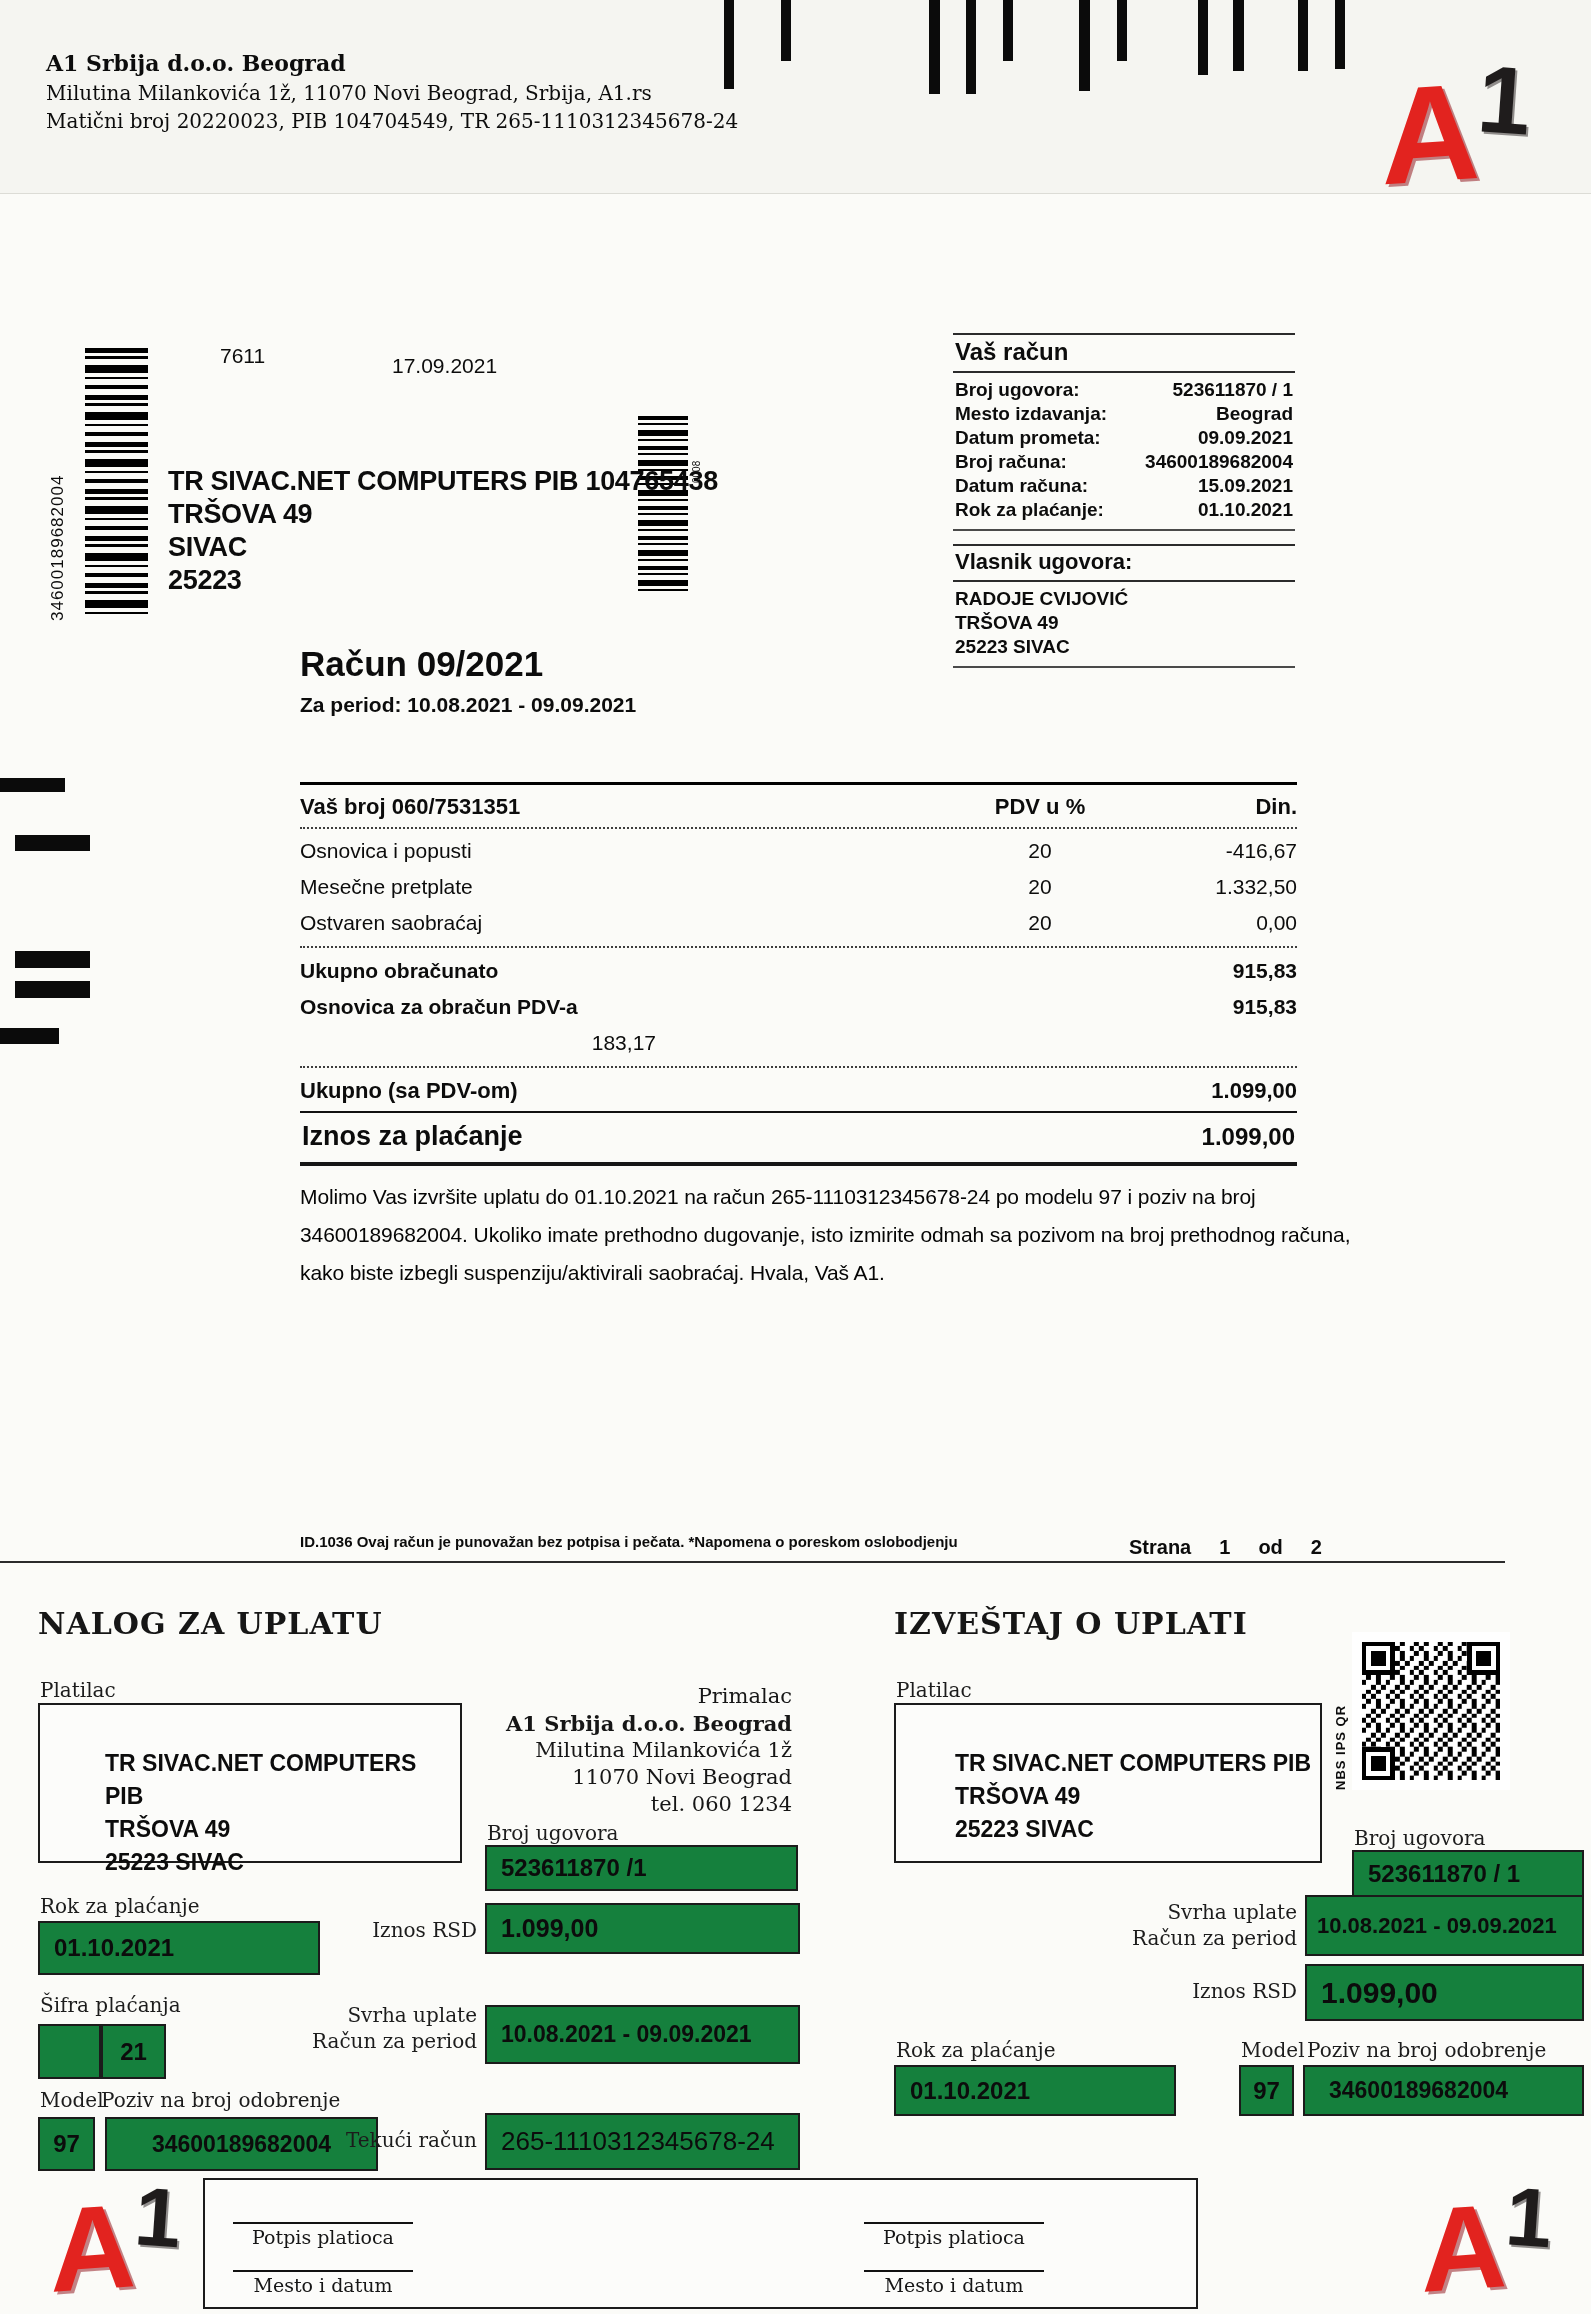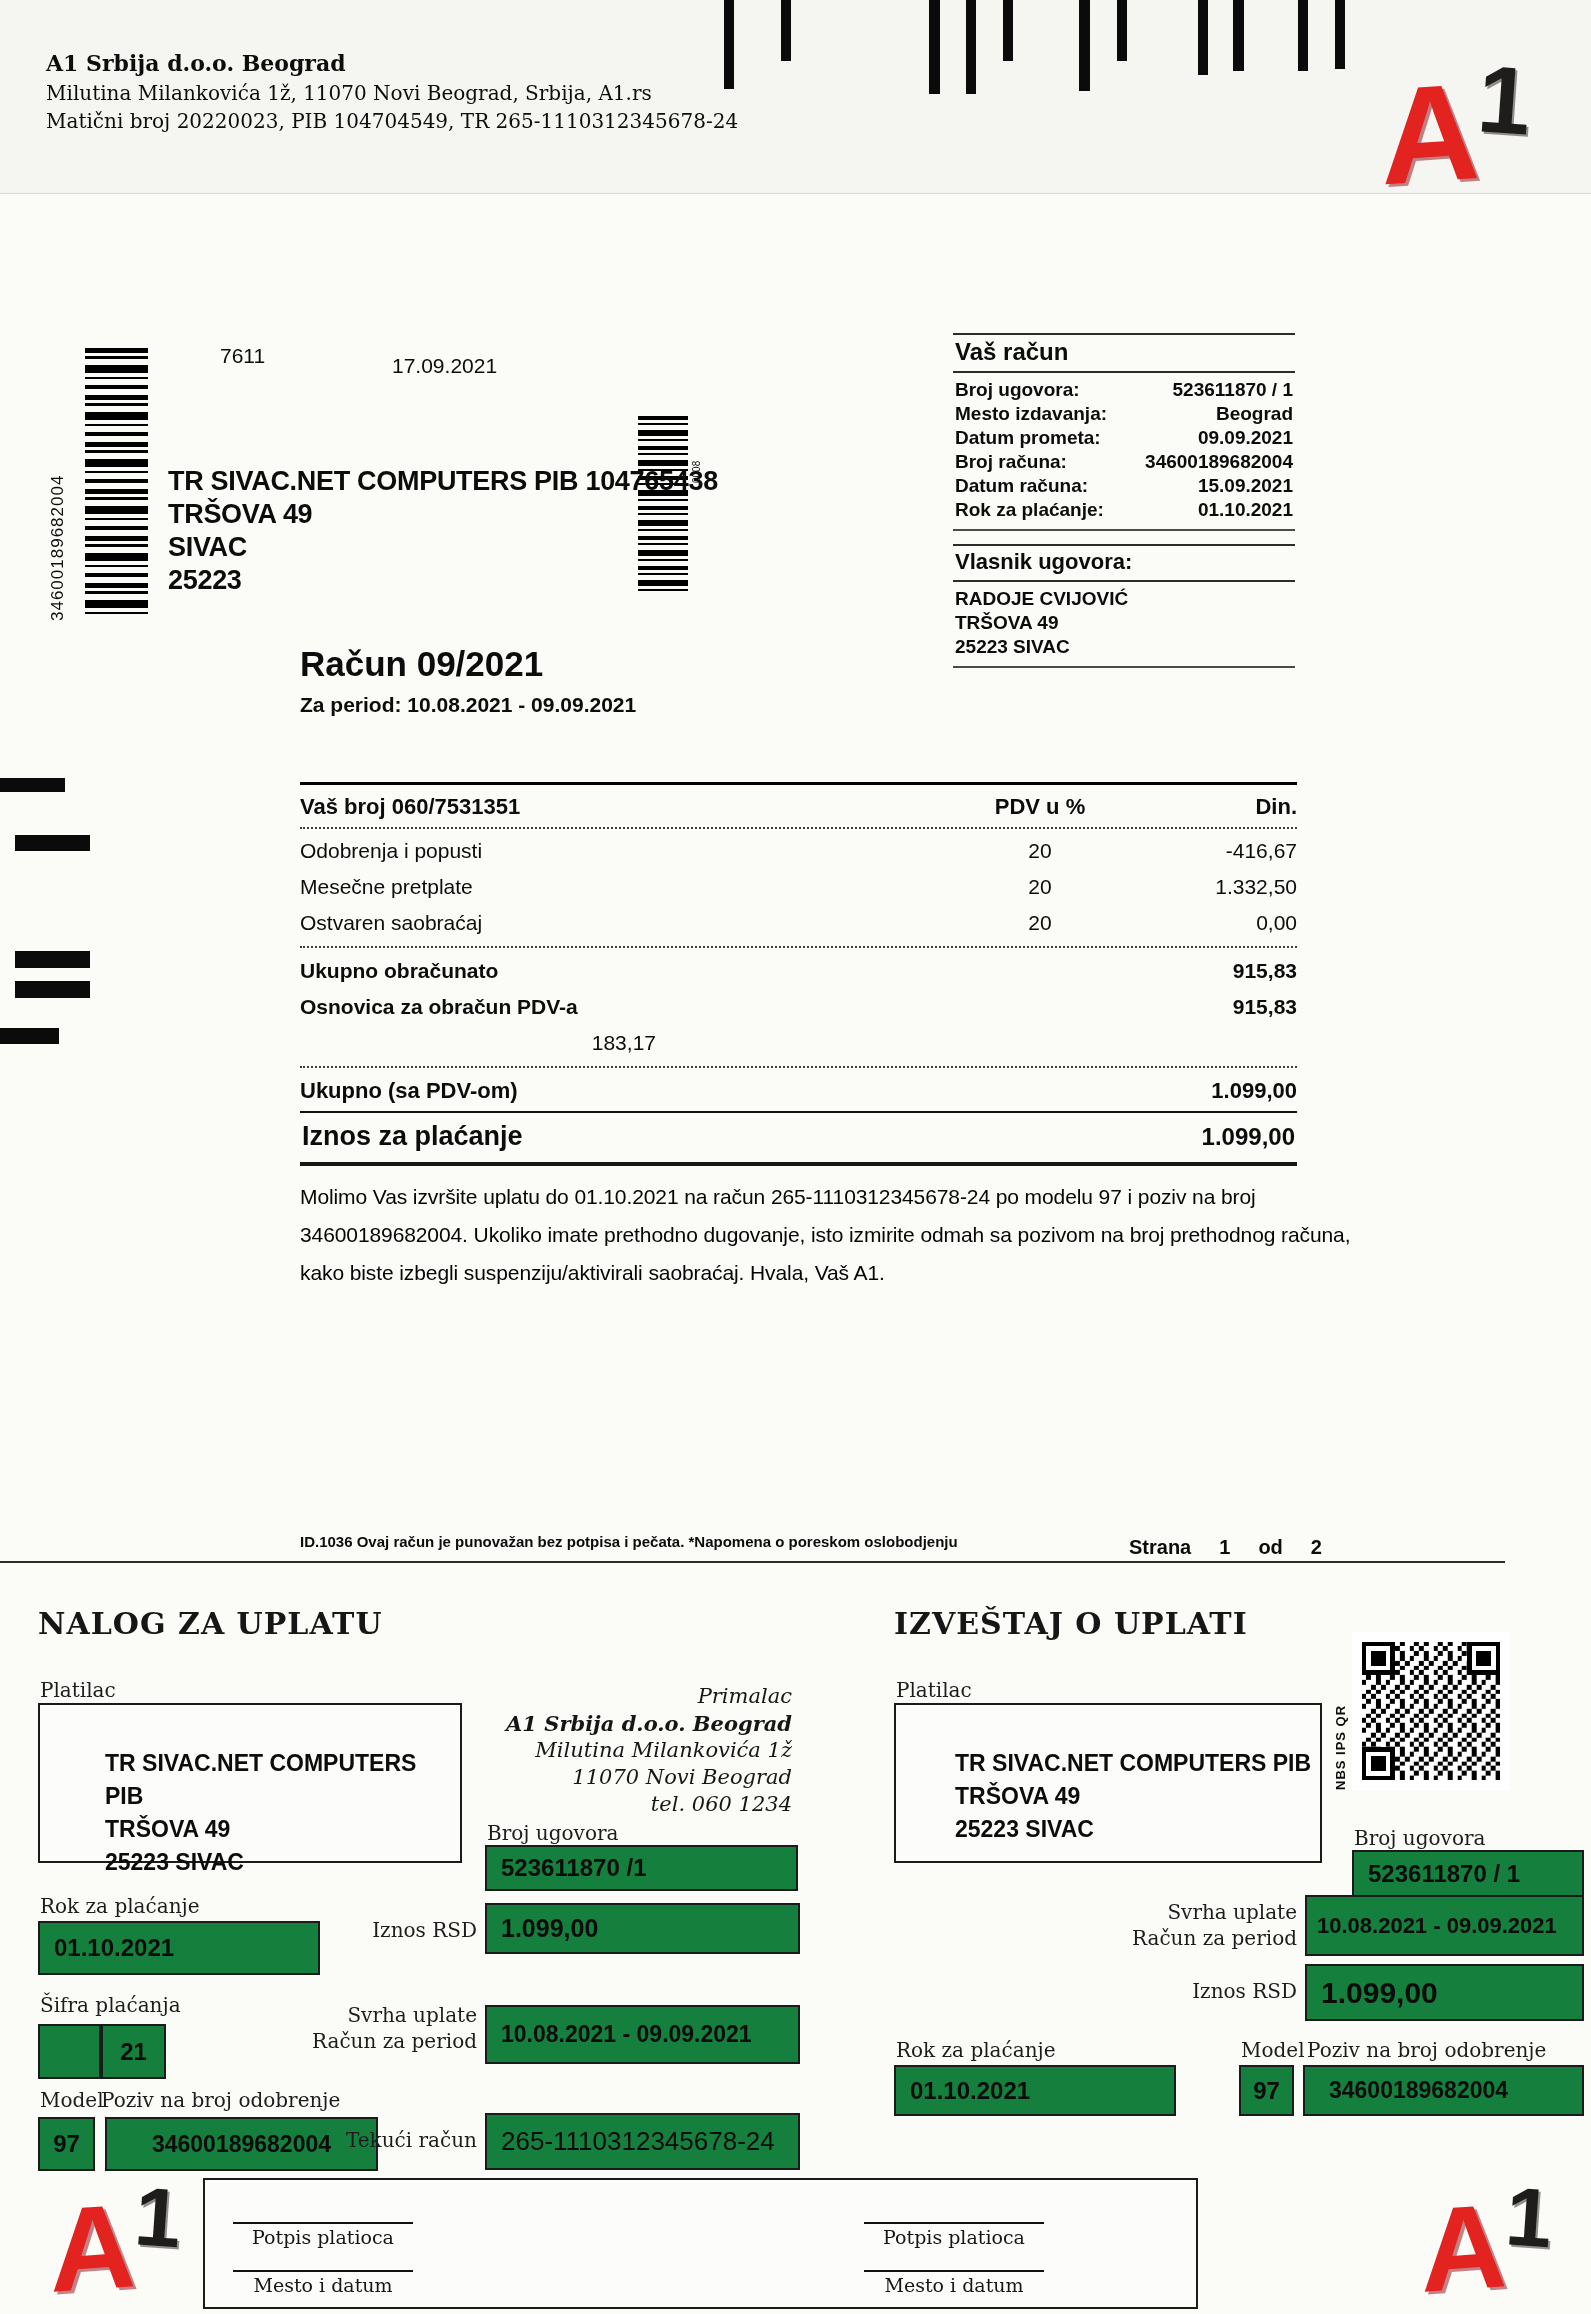--- a/index.html
+++ b/index.html
@@ -59,21 +59,21 @@
   .amount-due .adl { font-weight:bold; font-size:27px; }
   .amount-due .adv { font-weight:bold; font-size:24px; }
   .note { font-size:21px; font-weight:500; line-height:38px; letter-spacing:-0.1px; color:#050505; }
   .hline { position:absolute; background:#2b2b2b; }
   
   .slip-title { font-family:"DejaVu Serif", serif; font-weight:bold; font-size:30px; letter-spacing:1px; color:#161616; }
   .label { position:absolute; font-family:"DejaVu Serif", serif; font-size:20px; color:#1c1c1c; line-height:26px; }
   .fbox { position:absolute; border:2px solid #1b1b1b; display:flex; align-items:center; padding-left:14px; font-weight:bold; font-size:24px; background:#15803d; }
   .fbox.center { justify-content:center; padding-left:0; }
   .payerbox { position:absolute; border:2px solid #1b1b1b; padding:42px 0 0 65px; font-weight:bold; font-size:23px; line-height:33px; background:#fcfcfa; }
-  .recipblock { position:absolute; text-align:right; font-family:"DejaVu Serif", serif; font-size:21px; line-height:27px; color:#161616;font-style:italic; }
+  .recipblock { position:absolute; text-align:right; font-family:"DejaVu Serif", serif; font-size:21px; line-height:27px; color:#161616; }
   .sigbox { position:absolute; border:2px solid #1b1b1b; background:#fcfcfa; }
   .siggroup { position:absolute; top:42px; width:180px; text-align:center; }
   .sigline { border-top:2px solid #111; }
   .siglabel { font-family:"DejaVu Serif", serif; font-size:19px; padding:2px 0 0; color:#161616; }
   .qrlabel { position:absolute; font-size:13px; font-weight:bold; letter-spacing:1px; }
 </style>
 </head>
 <body>
 
 <div class="page">
@@ -168,21 +168,21 @@
   <div class="foldmark" style="left:0;top:1028px;width:59px;height:16px"></div>
 
   <div class="abs" style="left:300px;top:782px;width:997px">
     <div class="thead">
       <div class="c1">Vaš broj 060/7531351</div>
       <div class="c2">PDV u %</div>
       <div class="c3">Din.</div>
     </div>
     <div style="padding-top:4px">
       <div class="trow">
-        <div class="c1">Odobrenja i popusti</div>
+        <div class="c1">Osnovica i popusti</div>
         <div class="c2">20</div>
         <div class="c3">-416,67</div>
       </div>
       <div class="trow">
         <div class="c1">Mesečne pretplate</div>
         <div class="c2">20</div>
         <div class="c3">1.332,50</div>
       </div>
       <div class="trow">
         <div class="c1">Ostvaren saobraćaj</div>

